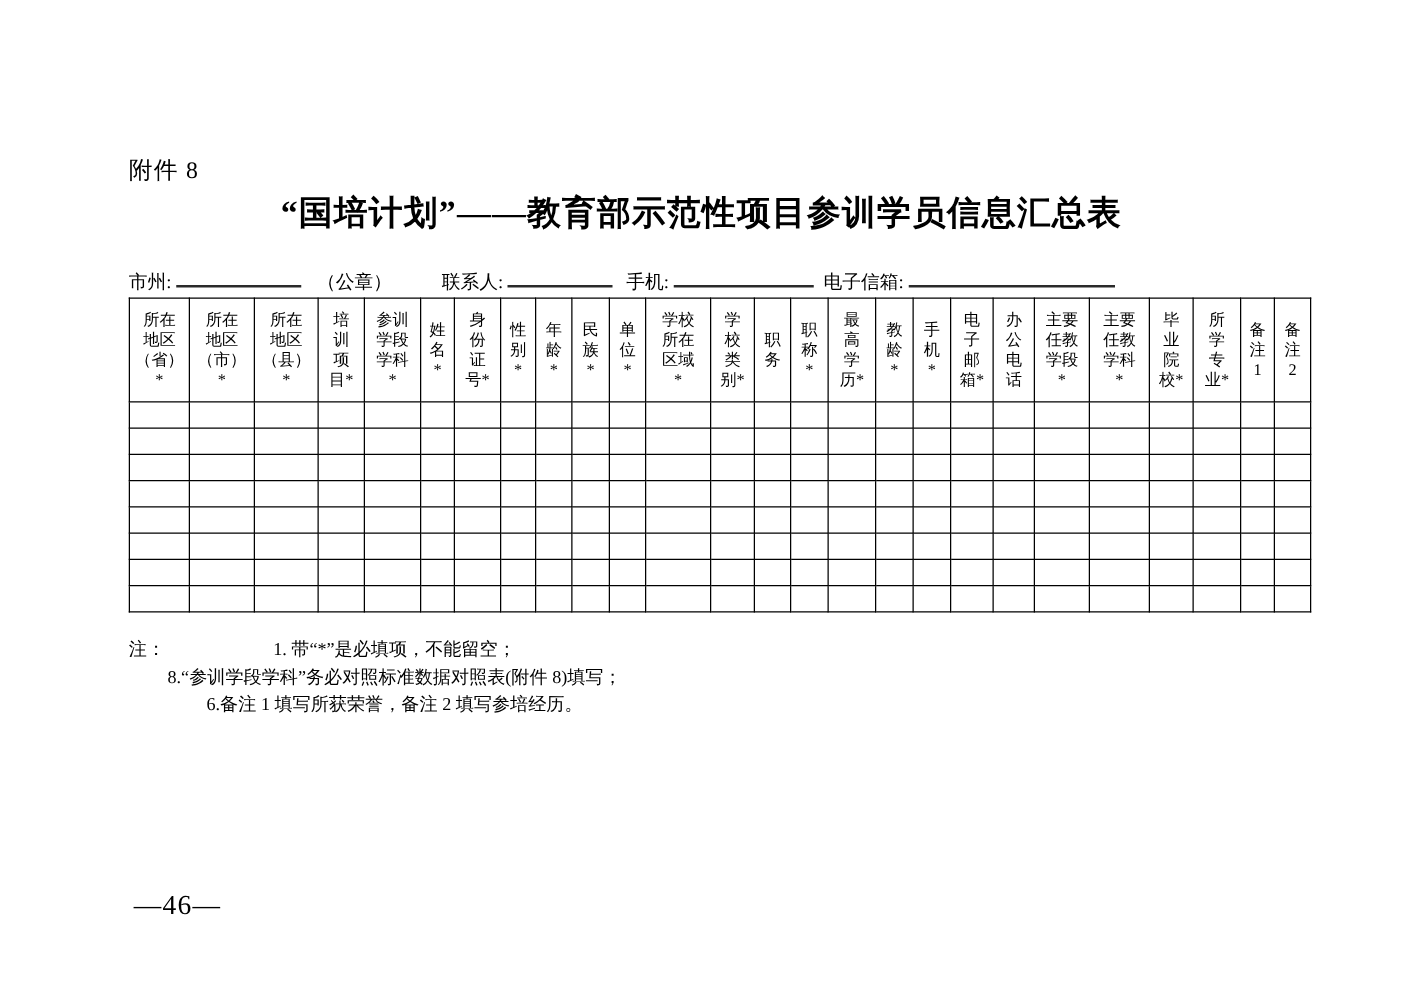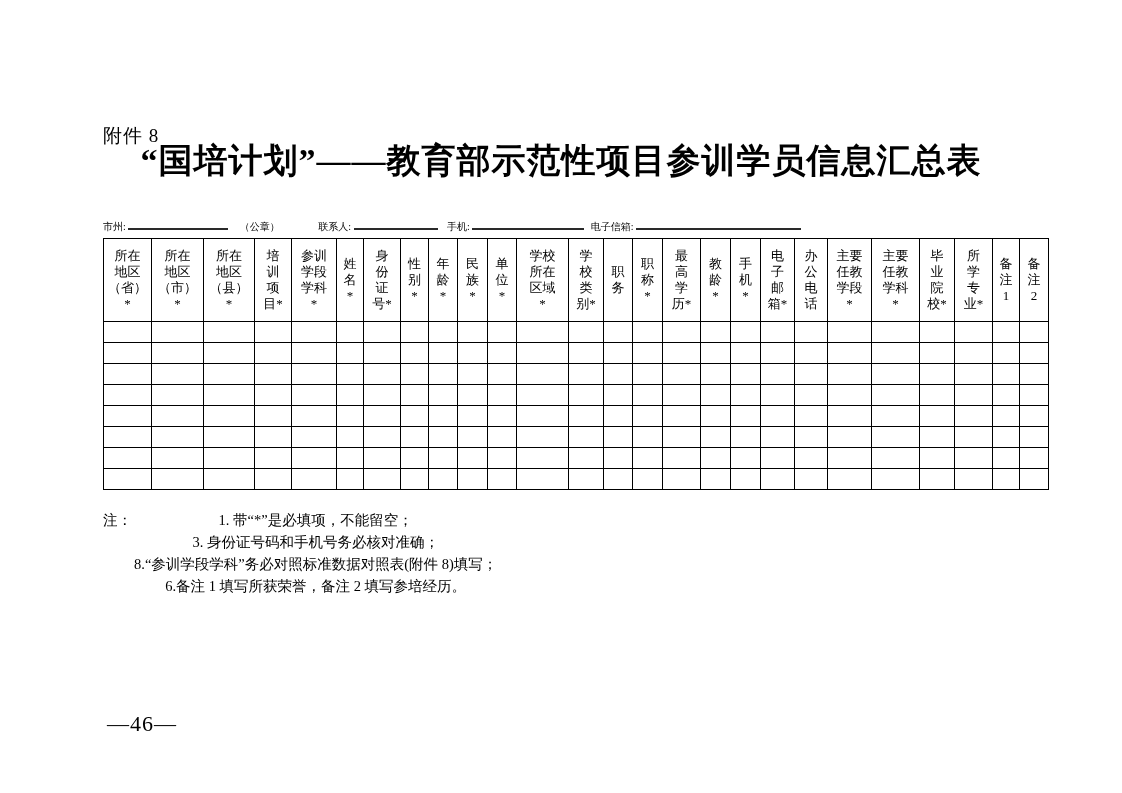--- a/index.html
+++ b/index.html
@@ -9,28 +9,28 @@
     font-family: "Liberation Serif", "DejaVu Serif", serif;
     position: relative; overflow: hidden;
   }
   .page { position: absolute; inset: 0; }
 
   .attachment {
     position: absolute; left: 103px; top: 123px;
     font-size: 19px; letter-spacing: 1px;
   }
   .title {
-    position: absolute; left: 0; top: 138px; width: 100%;
+    position: absolute; left: 0; top: 152px; width: 100%;
     margin: 0; text-align: center;
-    font-size: 34px; font-weight: bold; letter-spacing: 1px;
+    font-size: 27px; font-weight: bold; letter-spacing: 1px;
   }
 
   .info-line {
     position: absolute; left: 103px; top: 213px;
-    font-size: 10px; white-space: nowrap;
+    font-size: 15px; white-space: nowrap;
   }
   .blank {
     display: inline-block; height: 15px;
     border-bottom: 2px solid #2a2a2a;
     vertical-align: baseline;
   }
   .blank-city    { width: 100px; margin-right: 9px; }
   .seal          { margin-right: 36px; }
   .blank-contact { width: 84px;  margin-right: 7px; }
   .blank-mobile  { width: 112px; margin-right: 4px; }
@@ -435,21 +435,20 @@
           <td></td>
           <td></td>
         </tr>
       </tbody>
   </table>
 
   <div class="notes">
     <span class="notes-label">注：</span>
     <div class="notes-items" id="notes-items">
         <div>1. 带“*”是必填项，不能留空；</div>
-        <div>3. 身份证号码和手机号务必核对准确；</div>
         <div>8.“参训学段学科”务必对照标准数据对照表(附件 8)填写；</div>
         <div>6.备注 1 填写所获荣誉，备注 2 填写参培经历。</div>
       </div>
   </div>
 
   <div class="pagenum">—46—</div>
 
 </div>
 
 </body></html>

